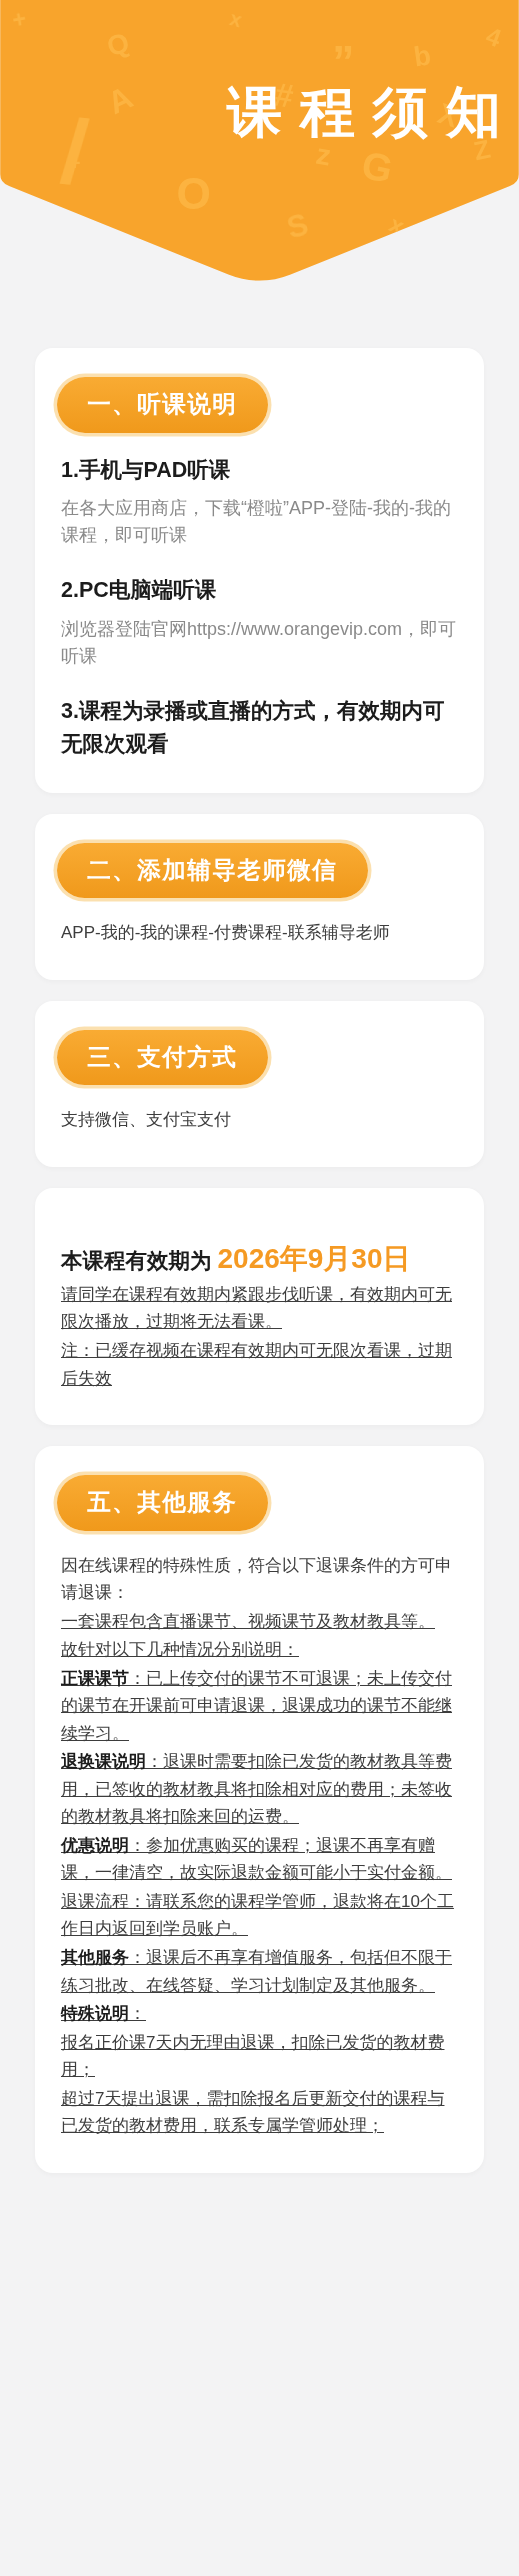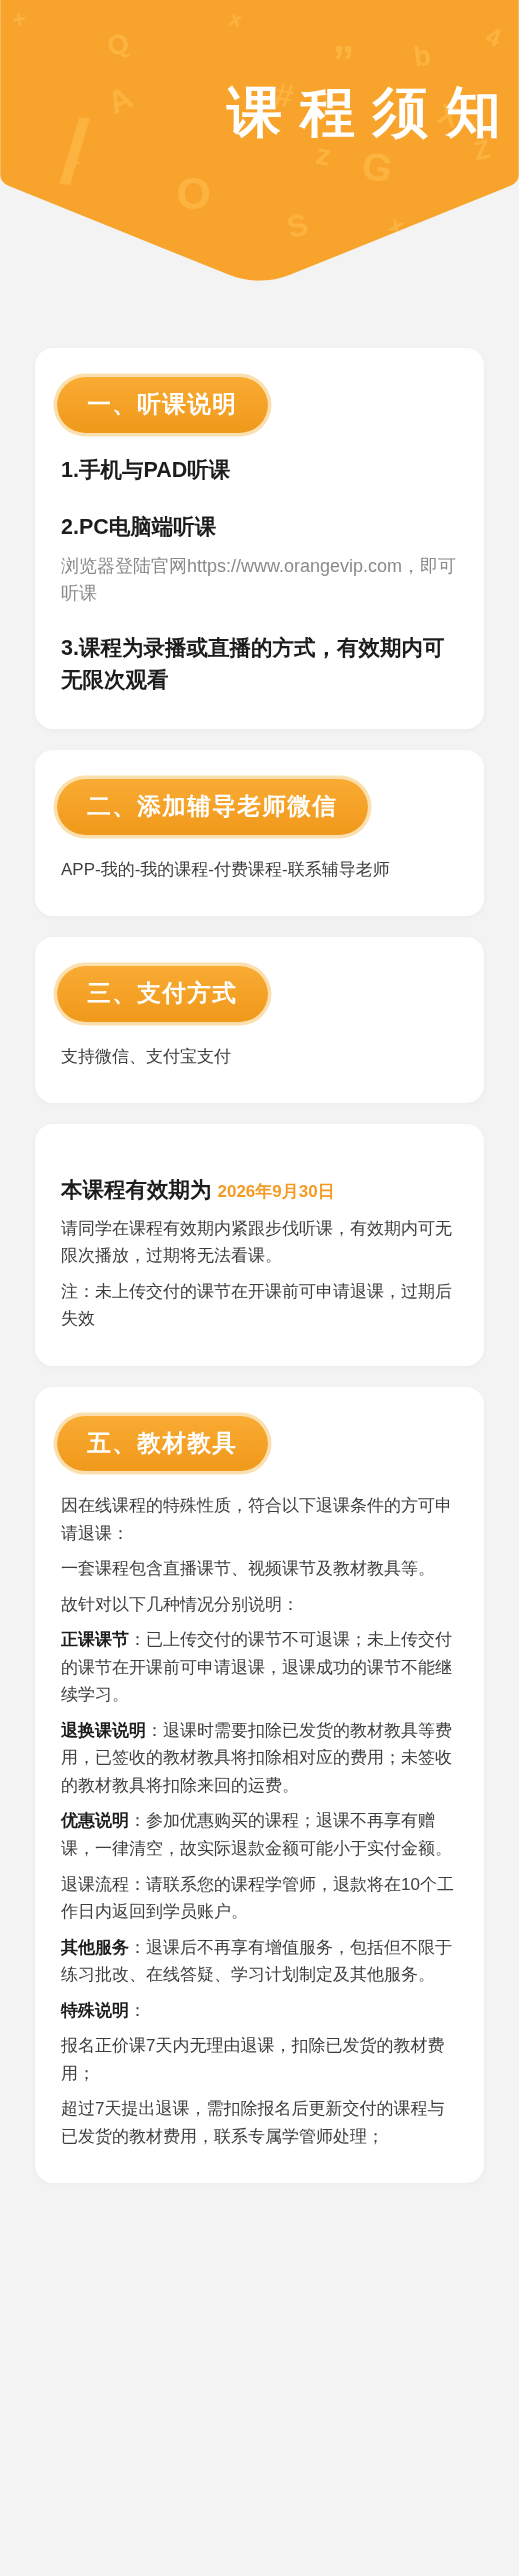--- a/index.html
+++ b/index.html
@@ -17,23 +17,23 @@
   main{padding:63px 0 51px;}
   .card{background:#ffffff;border-radius:18px;margin:0 35px 21px;padding:29px 26px 33px;
     box-shadow:0 1.4px 5.5px rgba(0,0,0,.03);}
   .pill{display:inline-block;margin-left:-4.2px;background:linear-gradient(180deg,#f9ab33,#f0991b);
     color:#fff;font-size:23.6px;font-weight:bold;letter-spacing:1.4px;border-radius:692px;
     padding:11px 30.5px 12.5px;box-shadow:0 0 0 3.5px rgba(251,221,166,.9);text-align:right;}
   .blocks > :first-child{margin-top:21px;}
   .b-bold{font-size:21.5px;font-weight:bold;color:#1c1c1c;line-height:1.5;margin:25px 0 0;}
   .b-gray{font-size:18px;color:#8a8a8a;line-height:1.5;margin:9.7px 0 0;}
   .b-normal{font-size:17px;color:#3d3d3d;line-height:1.62;margin:18px 0 0;}
-  .b-run{margin-top:8px;}
+  .b-run{margin-top:1px;text-decoration:underline;}
   .lead{font-weight:bold;color:#1c1c1c;}
-  .date{color:#f59a23;font-weight:bold;font-size:17px;}
+  .date{color:#f59a23;font-weight:bold;font-size:28px;}
 </style>
 </head>
 <body>
 
 <div class="page">
 
   <header class="header">
     <svg width="519" height="285" viewBox="0 0 750 412">
       <defs>
         <clipPath id="hdrclip">
@@ -66,20 +66,21 @@
     </svg>
     <h1 class="page-title">课程须知</h1>
   </header>
 
   <main>
 
     <section class="card">
       <div class="pill">一、听课说明</div>
       <div class="blocks">
         <p class="b-bold">1.手机与PAD听课</p>
+        <p class="b-gray">在各大应用商店，下载“橙啦”APP-登陆-我的-我的课程，即可听课</p>
         <p class="b-bold">2.PC电脑端听课</p>
         <p class="b-gray">浏览器登陆官网https://www.orangevip.com，即可听课</p>
         <p class="b-bold">3.课程为录播或直播的方式，有效期内可无限次观看</p>
       </div>
     </section>
 
     <section class="card">
       <div class="pill">二、添加辅导老师微信</div>
       <div class="blocks">
         <p class="b-normal">APP-我的-我的课程-付费课程-联系辅导老师</p>
@@ -90,26 +91,26 @@
       <div class="pill">三、支付方式</div>
       <div class="blocks">
         <p class="b-normal">支持微信、支付宝支付</p>
       </div>
     </section>
 
     <section class="card">
       <div class="blocks">
         <p class="b-bold"><span>本课程有效期为 </span><span class="date">2026年9月30日</span></p>
         <p class="b-normal b-run">请同学在课程有效期内紧跟步伐听课，有效期内可无限次播放，过期将无法看课。</p>
-        <p class="b-normal b-run">注：未上传交付的课节在开课前可申请退课，过期后失效</p>
+        <p class="b-normal b-run">注：已缓存视频在课程有效期内可无限次看课，过期后失效</p>
       </div>
     </section>
 
     <section class="card">
-      <div class="pill">五、教材教具</div>
+      <div class="pill">五、其他服务</div>
       <div class="blocks">
         <p class="b-normal">因在线课程的特殊性质，符合以下退课条件的方可申请退课：</p>
         <p class="b-normal b-run">一套课程包含直播课节、视频课节及教材教具等。</p>
         <p class="b-normal b-run">故针对以下几种情况分别说明：</p>
         <p class="b-normal b-run"><span class="lead">正课课节</span><span>：已上传交付的课节不可退课；未上传交付的课节在开课前可申请退课，退课成功的课节不能继续学习。</span></p>
         <p class="b-normal b-run"><span class="lead">退换课说明</span><span>：退课时需要扣除已发货的教材教具等费用，已签收的教材教具将扣除相对应的费用；未签收的教材教具将扣除来回的运费。</span></p>
         <p class="b-normal b-run"><span class="lead">优惠说明</span><span>：参加优惠购买的课程；退课不再享有赠课，一律清空，故实际退款金额可能小于实付金额。</span></p>
         <p class="b-normal b-run">退课流程：请联系您的课程学管师，退款将在10个工作日内返回到学员账户。</p>
         <p class="b-normal b-run"><span class="lead">其他服务</span><span>：退课后不再享有增值服务，包括但不限于练习批改、在线答疑、学习计划制定及其他服务。</span></p>
         <p class="b-normal b-run"><span class="lead">特殊说明</span><span>：</span></p>

